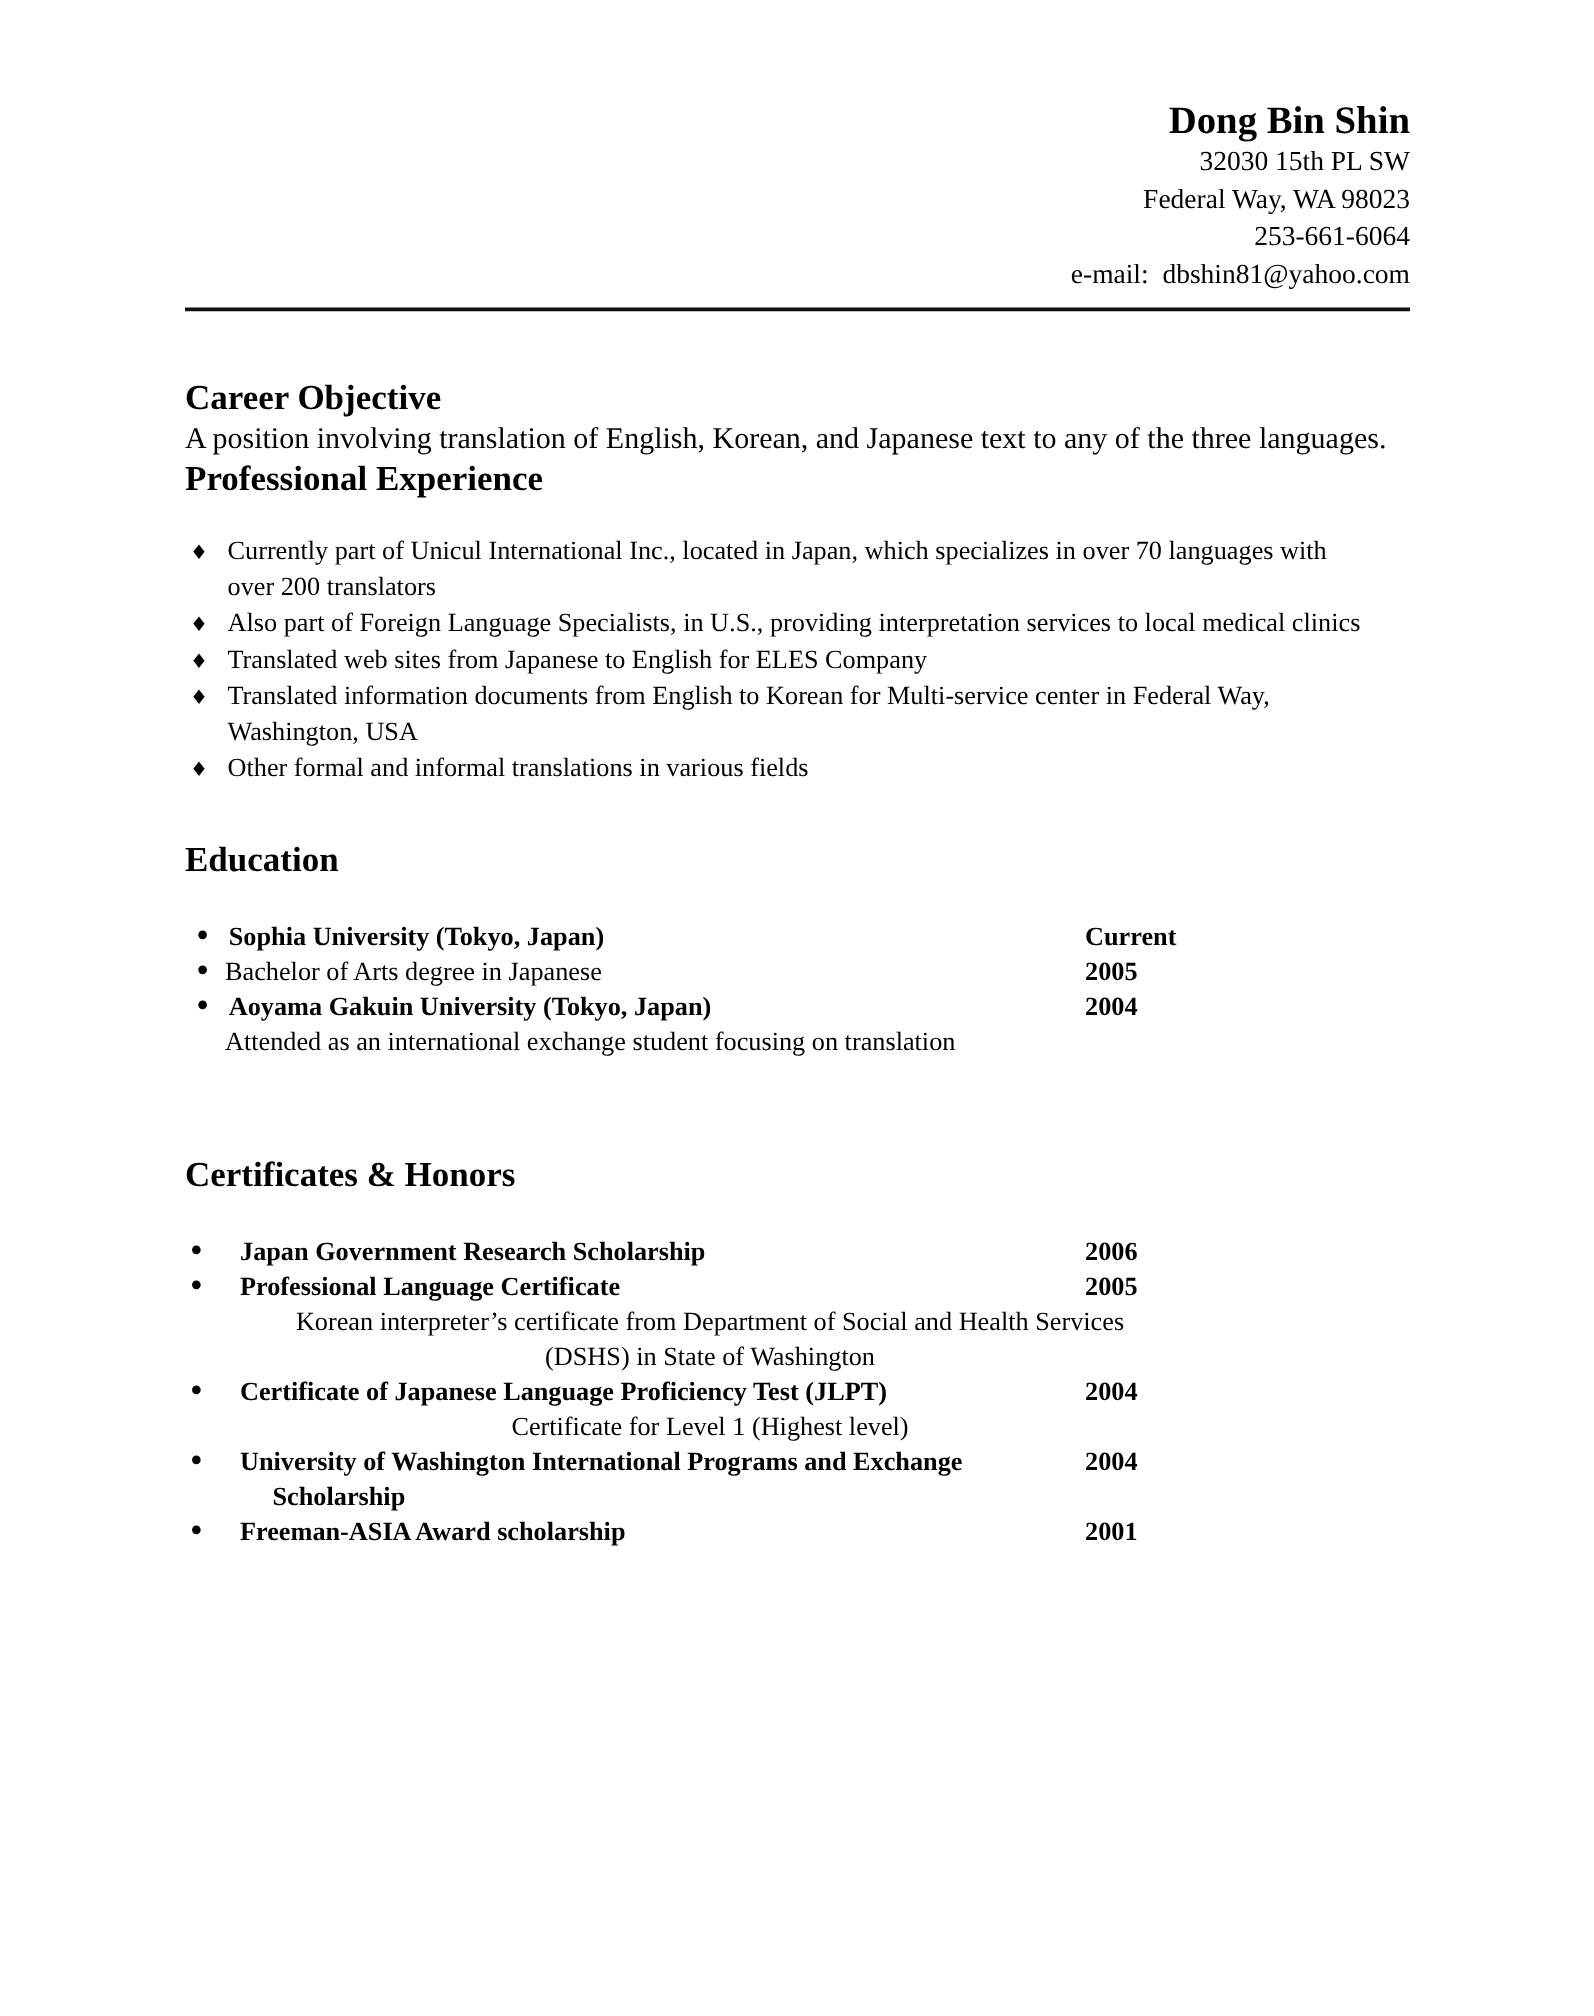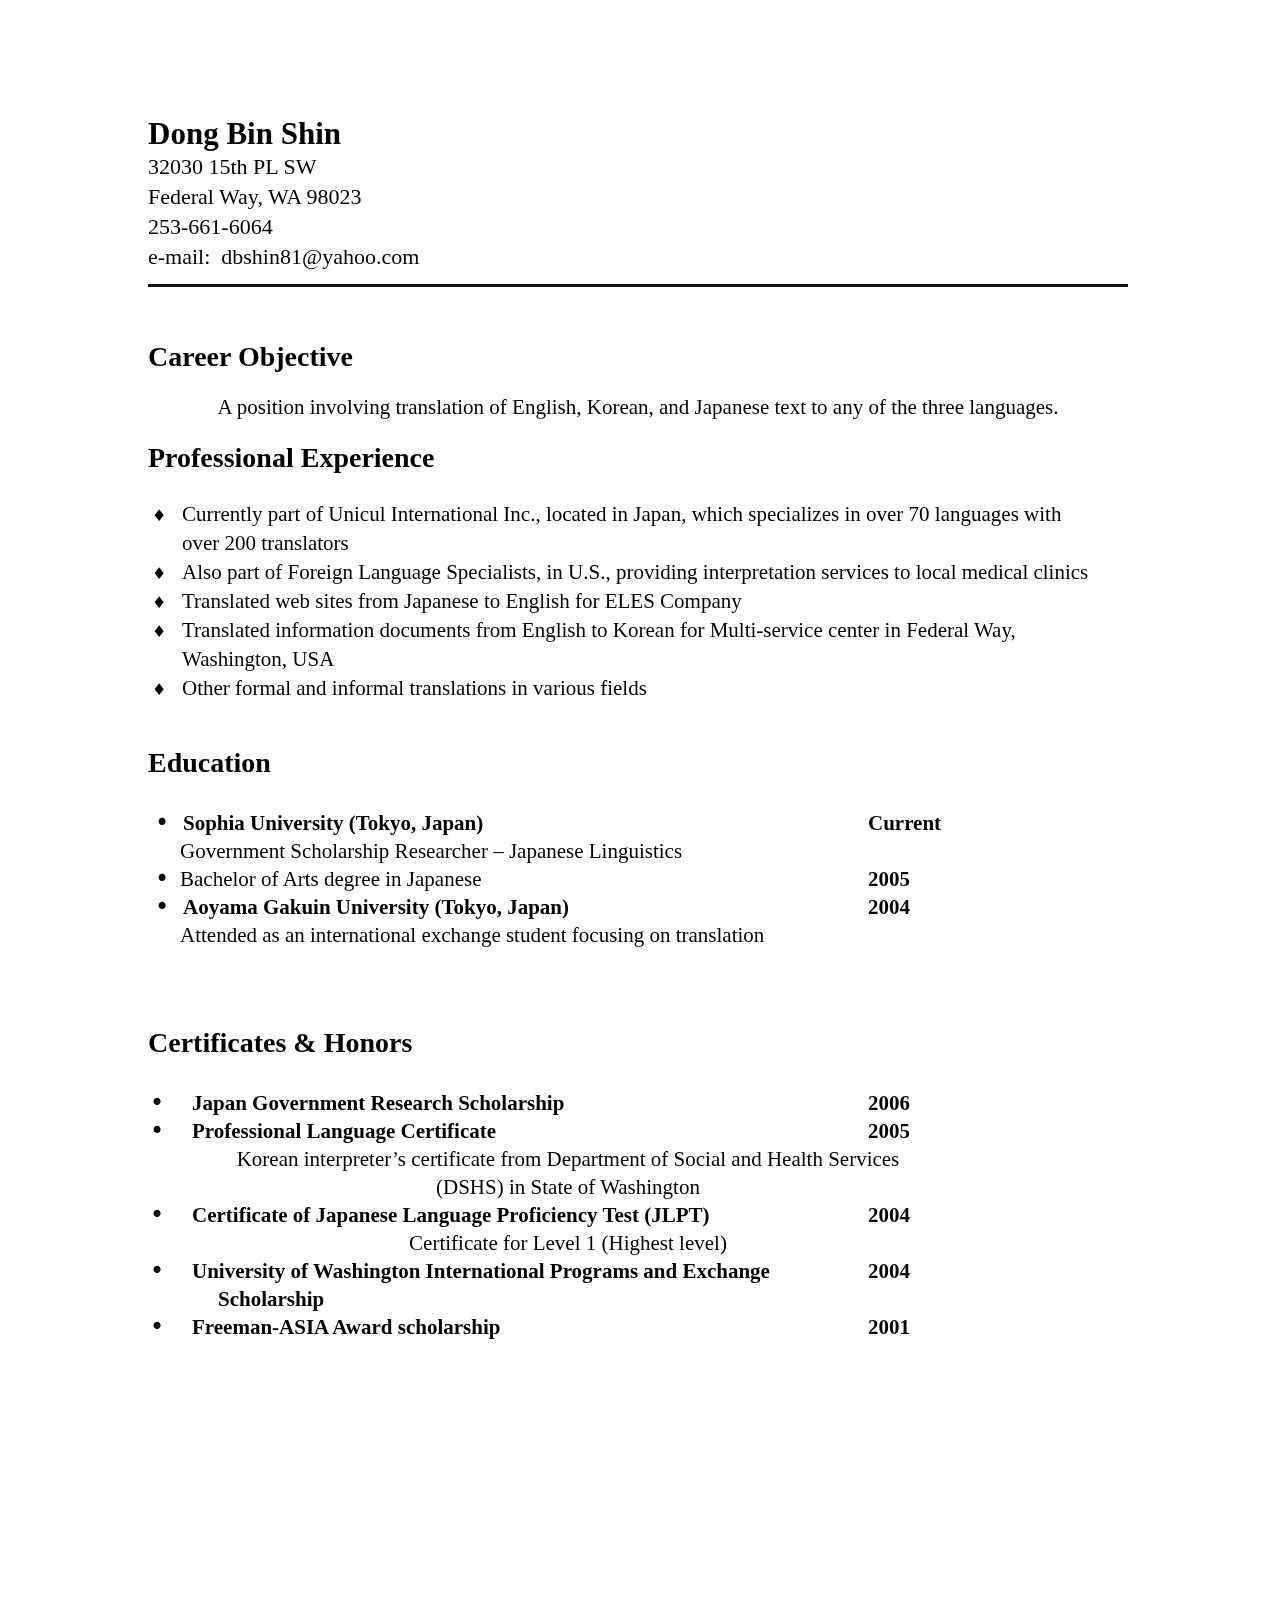--- a/index.html
+++ b/index.html
@@ -9,44 +9,43 @@
     width: 1275px;
     height: 1613px;
     background: #ffffff;
     color: #000000;
     font-family: "Liberation Serif", "DejaVu Serif", serif;
     overflow: hidden;
   }
   .content { width: 980px; margin-left: 148px; }
 
   
-  .header { text-align: left; padding-top: 116px; }
+  .header { text-align: right; padding-top: 78px; }
   .name { font-size: 31px; font-weight: 700; line-height: 36px; }
   .addr { font-size: 22px; line-height: 30px; }
   .email-line { white-space: pre; }
   .rule { margin-top: 12px; height: 3px; background: #111111; }
 
   
   .section-heading {
     font-size: 28px;
     font-weight: 700;
     line-height: 36px;
     margin: 0;
   }
   .h-obj  { margin-top: 52px; }
   .h-exp  { }
   .h-edu  { margin-top: 42px; }
   .h-cert { margin-top: 76px; }
 
   
   .objective-text {
-    margin: 18px;
-    font-size: 21px;
+    margin: 0;
+    font-size: 24px;
     line-height: 29px;
-    text-align: center;
   }
 
   
   .exp-list {
     list-style: none;
     margin: 24px 0 0 0;
     padding: 0;
     font-size: 21px;
     line-height: 29px;
   }
@@ -144,21 +143,20 @@
 
     <section>
       <h2 class="section-heading h-edu">Education</h2>
       <div class="entry-list">
 
         <div class="entry-row edu-row">
           <span class="round-bullet">•</span>
           <span class="entry-title">Sophia University (Tokyo, Japan)</span>
           <span class="date">Current</span>
         </div>
-        <div class="edu-detail">Government Scholarship Researcher – Japanese Linguistics</div>
 
         <div class="entry-row edu-row">
           <span class="round-bullet">•</span>
           <span class="date">2005</span>
         </div>
         <div class="edu-detail">Bachelor of Arts degree in Japanese</div>
 
         <div class="entry-row edu-row">
           <span class="round-bullet">•</span>
           <span class="entry-title">Aoyama Gakuin University (Tokyo, Japan)</span>

